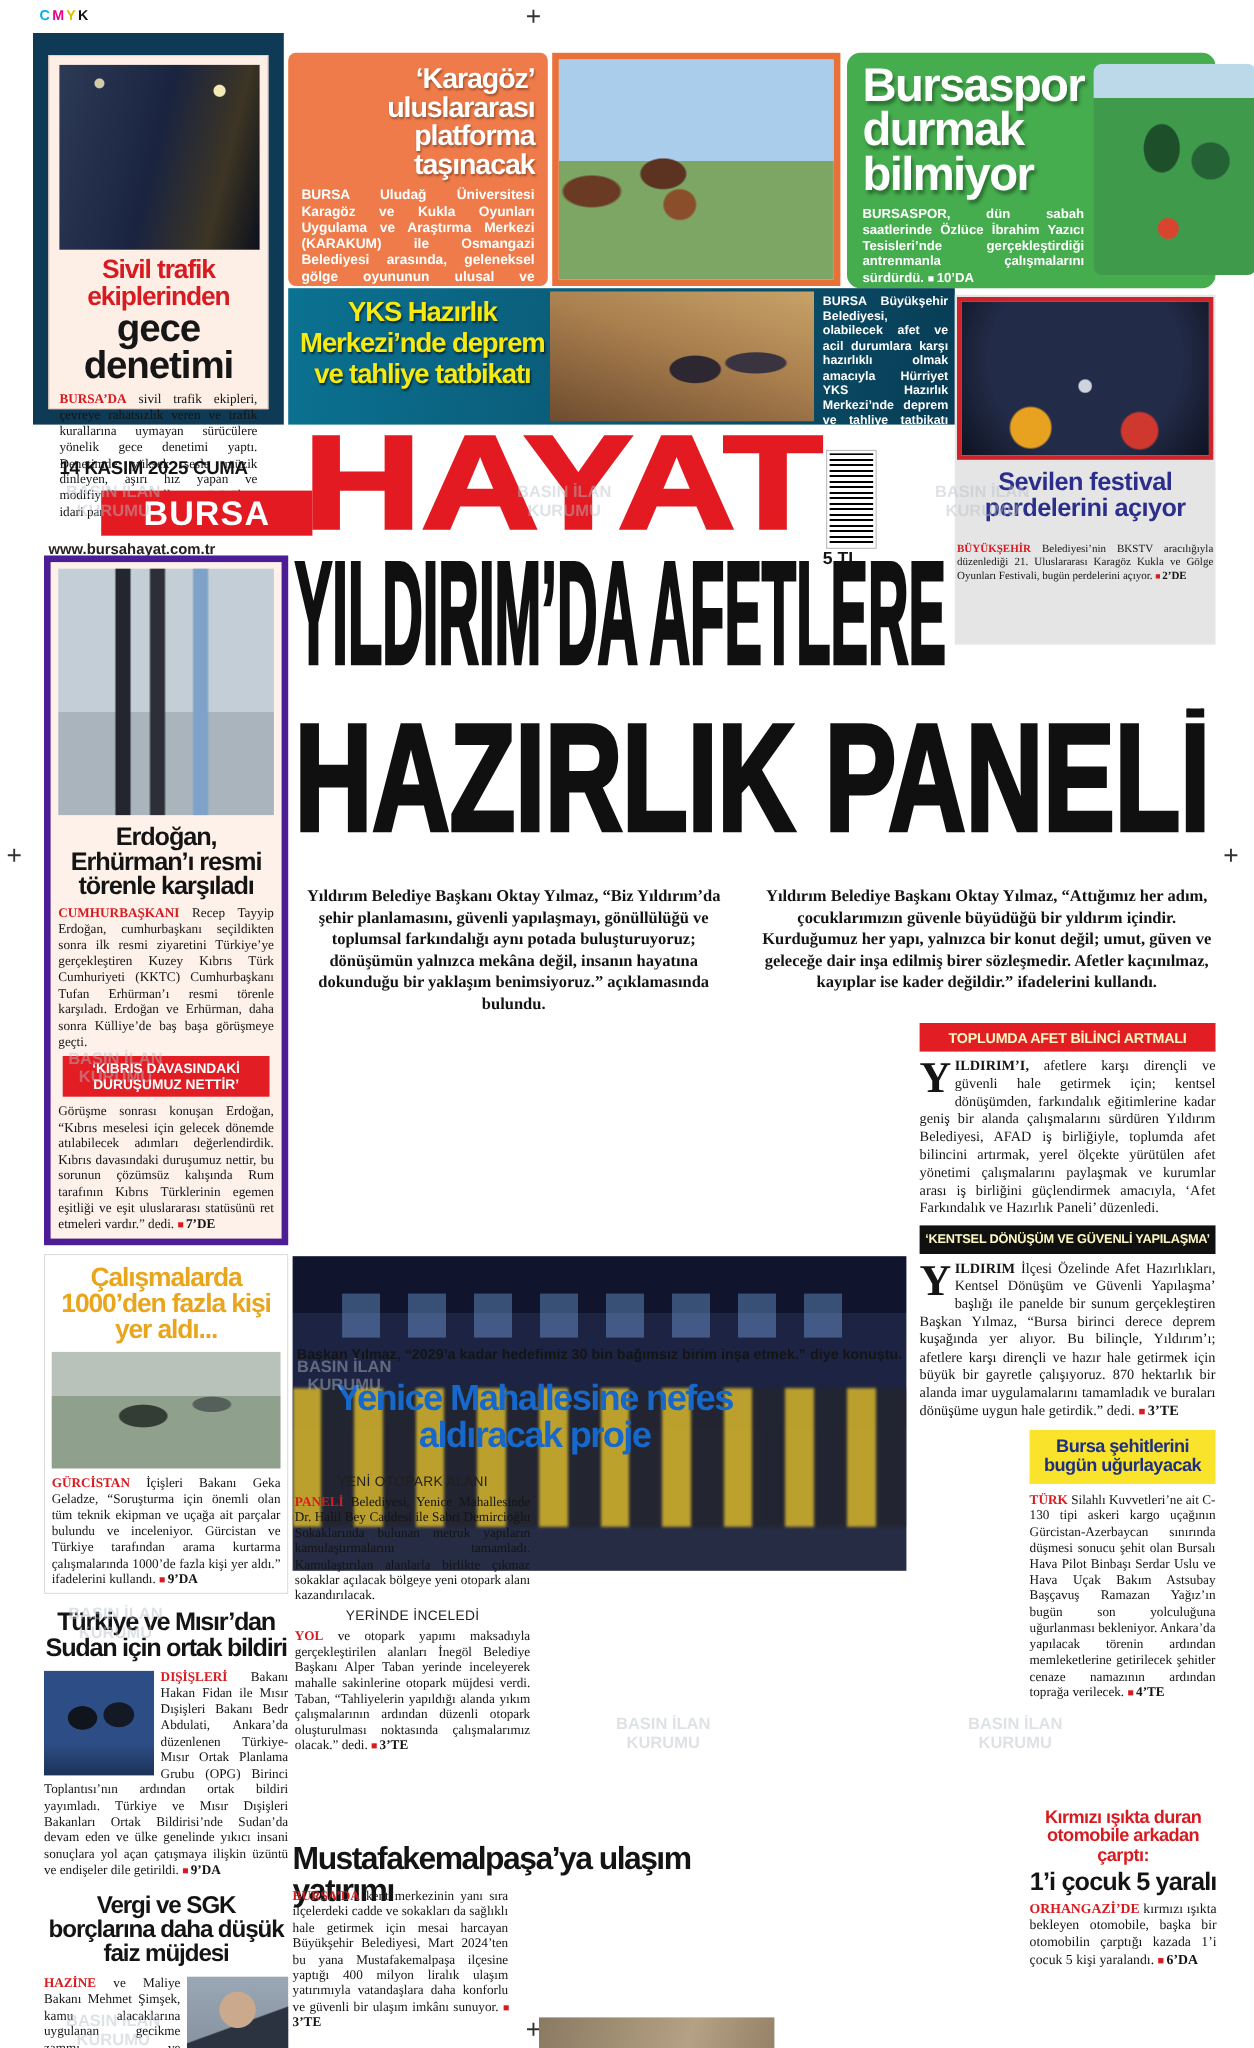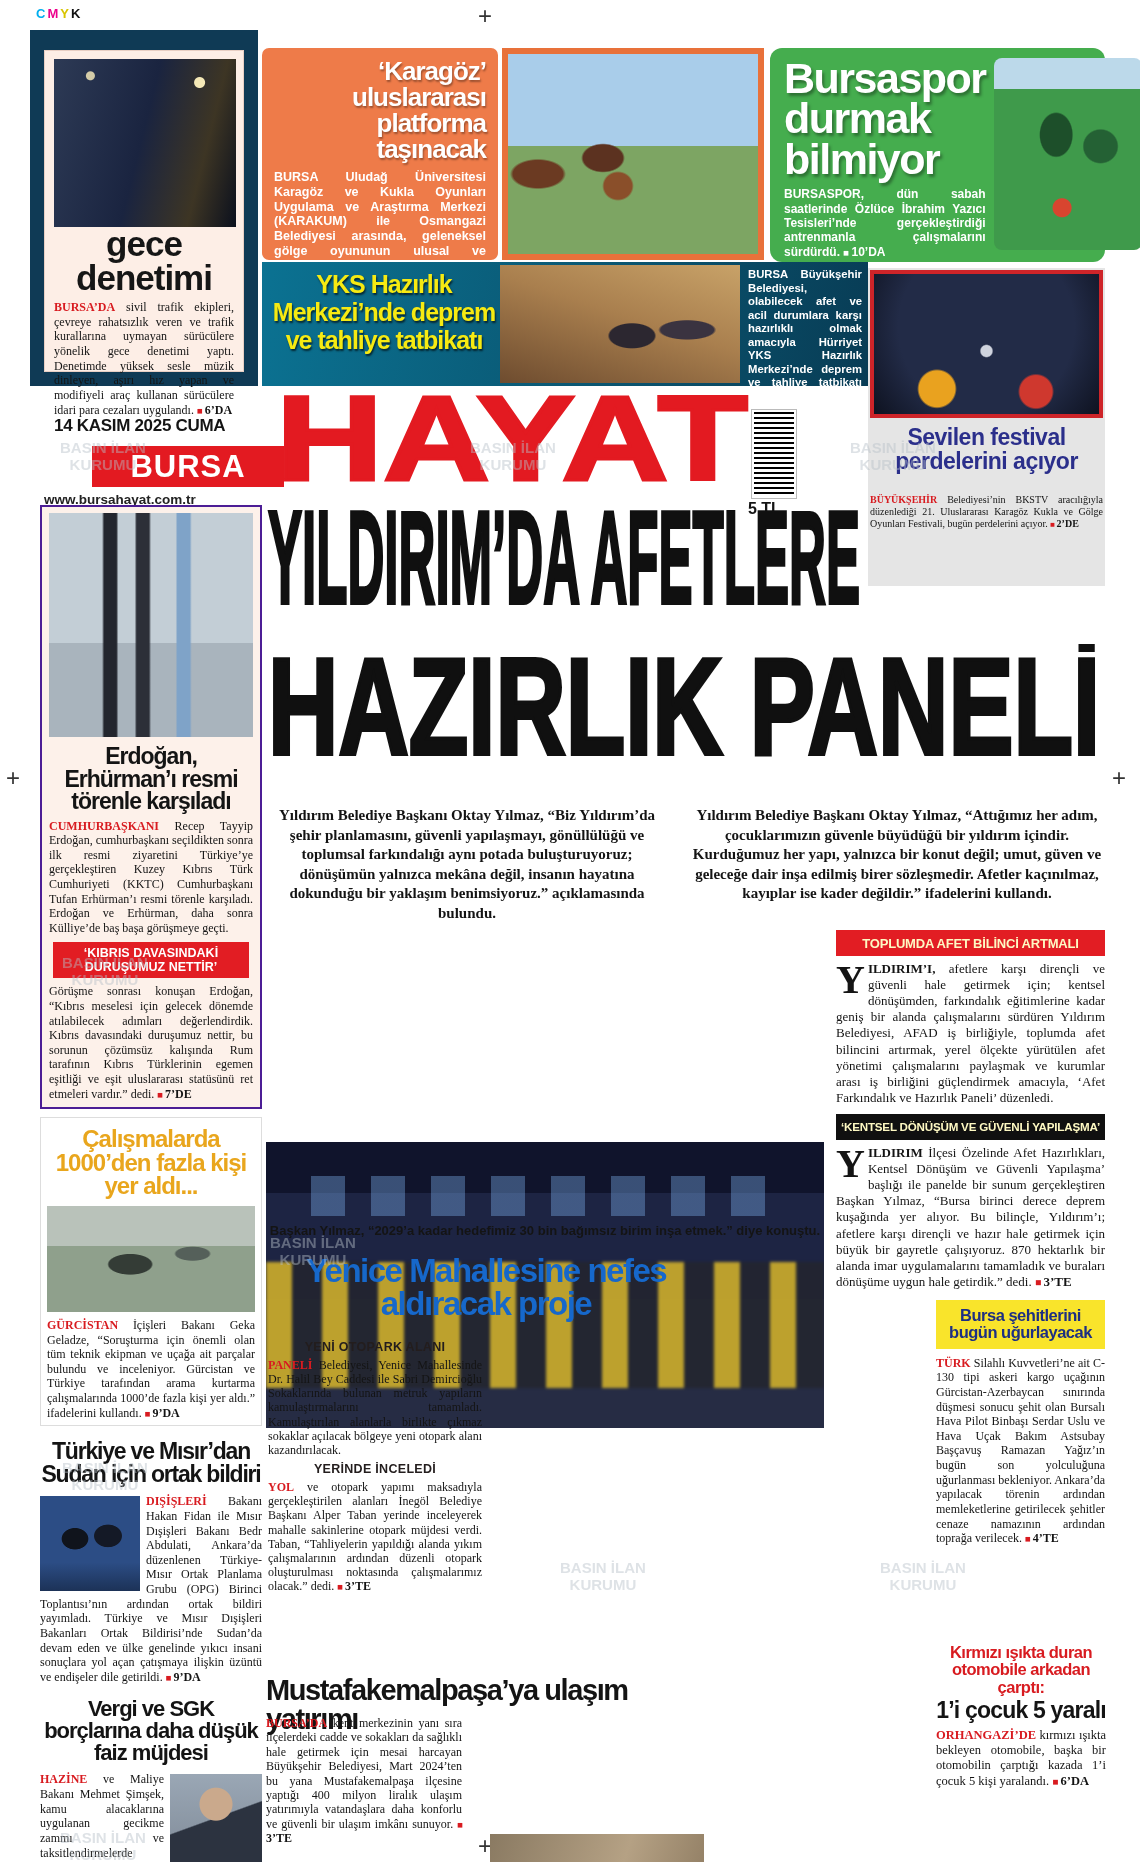--- a/index.html
+++ b/index.html
@@ -87,21 +87,21 @@
   .banner{height:26px;display:flex;align-items:center;justify-content:center;color:#fef9c3;
           font-weight:bold;font-size:13px;letter-spacing:-.2px}
   .banner-red{background:#e21d23}
   .banner-black{background:#101010;font-size:11.6px}
   .rc-body{font-family:"Liberation Serif",serif;font-size:13px;line-height:1.24;text-align:justify;margin-top:5px}
   .dropcap{float:left;font-size:40px;line-height:.82;font-weight:bold;padding:3px 3px 0 0;
            font-family:"Liberation Serif",serif}
   .lead-dark{font-weight:bold}
   
   .left-col{left:40px;top:505px;width:222px}
-  .erd-box{background:#fdf1ea;border:2px solid #4c1d95;padding:6px 7px;box-sizing:border-box}
+  .erd-box{background:#fdf1ea;border:6px solid #4c1d95;padding:6px 7px;box-sizing:border-box}
   .ph-erdogan{width:100%;height:224px;
       background:linear-gradient(90deg,transparent 26%,#23262e 27% 33%,transparent 34%,transparent 42%,#2c2f38 43% 49%,transparent 50%,transparent 62%,#7fa3c8 63% 69%,transparent 70%),
                  linear-gradient(#c3ced6 0 58%,#a9b4bd 58% 100%)}
   .erd-h{font-weight:bold;font-size:23px;line-height:.98;text-align:center;letter-spacing:-1px;margin:8px 0 6px}
   .lc-body{font-family:"Liberation Serif",serif;font-size:12px;line-height:1.22;text-align:justify}
   .erd-banner{background:#e21d23;color:#fff;font-weight:bold;font-size:12.5px;line-height:1.15;
               text-align:center;padding:4px 2px;margin:6px 4px}
   .cal-box{background:#fff;border:1px solid #ddd;margin-top:8px;padding:5px 6px;box-sizing:border-box}
   .cal-h{color:#e9a61d;font-weight:bold;font-size:24px;line-height:.98;text-align:center;
          letter-spacing:-1px;margin:4px 0 8px}
@@ -126,21 +126,21 @@
   .sehit-h{color:#1d2f83;font-weight:bold;font-size:16.5px;line-height:1.05;letter-spacing:-.5px}
   .sehit-body{font-family:"Liberation Serif",serif;font-size:12px;line-height:1.22;text-align:justify;margin-top:7px}
   .kaza-col{left:936px;top:1644px;width:170px}
   .kaza-h-red{color:#d81b20;font-weight:bold;font-size:16.5px;line-height:1.05;text-align:center;letter-spacing:-.5px}
   .kaza-h-black{font-weight:bold;font-size:23px;line-height:1;text-align:center;letter-spacing:-.8px;margin-top:3px}
   .kaza-body{font-family:"Liberation Serif",serif;font-size:12.5px;line-height:1.22;text-align:justify;margin-top:6px}
   
   .yen-h{left:266px;top:1254px;width:440px;color:#1668cb;font-weight:bold;font-size:33px;line-height:1;
          text-align:center;letter-spacing:-1.5px}
   .yen-txt{left:268px;top:1336px;width:214px}
-  .sub-h{font-weight:bold;font-size:12.5px;text-align:center;letter-spacing:.3px;color:#231d1d;margin:4px 0}
+  .sub-h{font-weight:normal;font-size:12.5px;text-align:center;letter-spacing:.3px;color:#231d1d;margin:4px 0}
   .yen-body{font-family:"Liberation Serif",serif;font-size:12px;line-height:1.18;text-align:justify}
   .ph-yenice{left:490px;top:1336px;width:214px;height:318px;
       background:radial-gradient(ellipse at 30% 60%,#4a3b28 0 10%,transparent 11%),
                  radial-gradient(ellipse at 62% 55%,#3c3222 0 9%,transparent 10%),
                  linear-gradient(108deg,#8a7a62 0%,#b5a184 45%,#6f5d45 100%)}
   .mkp-h{left:266px;top:1676px;width:430px;font-weight:bold;font-size:29px;letter-spacing:-1.4px;line-height:1}
   .mkp-body{left:266px;top:1716px;width:196px;font-family:"Liberation Serif",serif;font-size:12px;
             line-height:1.2;text-align:justify}
   
   .cmyk{left:36px;top:6px;font-weight:bold;font-size:13px;letter-spacing:2px}
@@ -159,20 +159,21 @@
     <span>C</span><span>M</span><span>Y</span><span>K</span>
   </div>
   <div class="abs cross" style="left:478px;top:2px">+</div>
   <div class="abs cross" style="left:6px;top:764px">+</div>
   <div class="abs cross" style="left:1112px;top:764px">+</div>
   <div class="abs cross" style="left:478px;top:1832px">+</div>
 
   <div class="abs navy-panel">
     <div class="cream-box">
       <div class="ph ph-traffic"></div>
+      <div class="ctr traffic-h-red">Sivil trafik ekiplerinden</div>
       <div class="ctr traffic-h-black">gece denetimi</div>
       <p class="serif just traffic-body"><span class="lead">BURSA’DA</span> <span>sivil trafik ekipleri, çevreye rahatsızlık veren ve trafik kurallarına uymayan sürücülere yönelik gece denetimi yaptı. Denetimde yüksek sesle müzik dinleyen, aşırı hız yapan ve modifiyeli araç kullanan sürücülere idari para cezaları uygulandı.</span> <span class="marker">■</span> <span class="ref">6’DA</span></p>
     </div>
   </div>
 
   <div class="abs box-karagoz white-txt">
     <div class="karagoz-h">‘Karagöz’ uluslararası platforma taşınacak</div>
     <p class="just karagoz-body"><span style="font-weight:bold">BURSA</span> <span>Uludağ Üniversitesi Karagöz ve Kukla Oyunları Uygulama ve Araştırma Merkezi (KARAKUM) ile Osmangazi Belediyesi arasında, geleneksel gölge oyununun ulusal ve uluslararası alanda tanıtılması, geliştirilmesi ve bilimsel zeminde güçlendirilmesi amacıyla özel bir protokol imzalandı.</span> <span class="marker">■</span> <span class="ref">2’DE</span></p>
   </div>
   <div class="abs ph ph-karagoz"></div>

